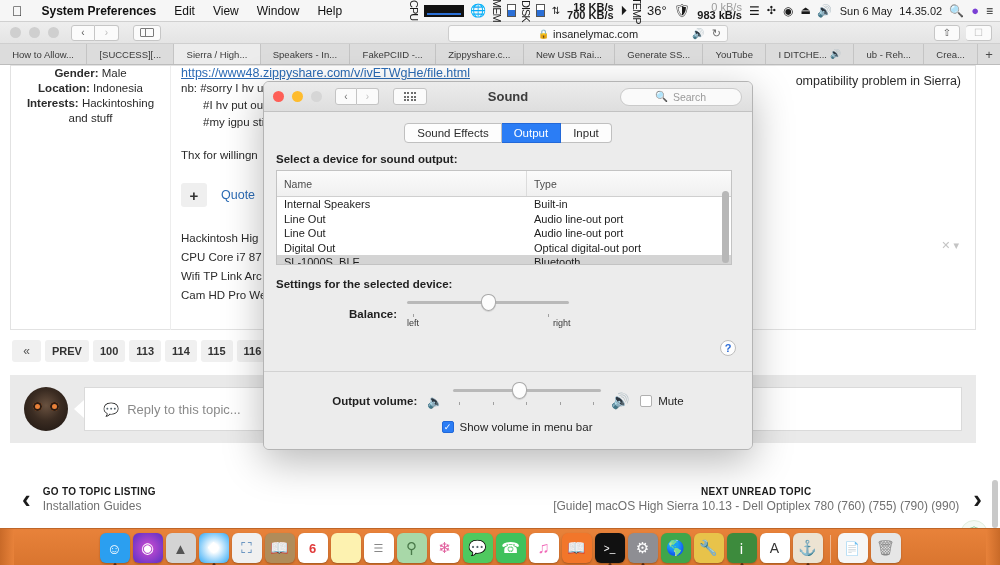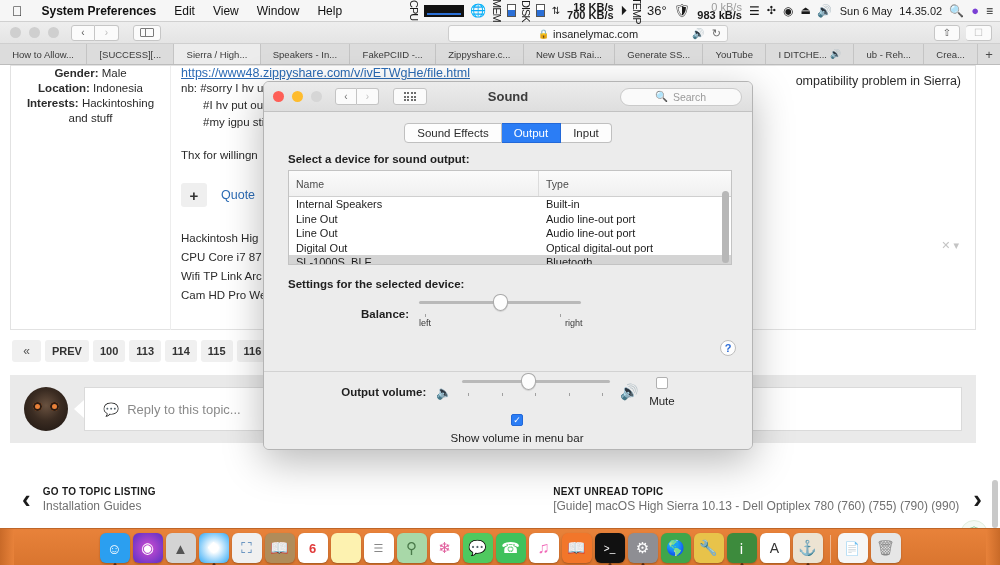--- a/index.html
+++ b/index.html
@@ -148,21 +148,21 @@
 
   #footer-nav {
     position:absolute; left:0; top:390px; width:1000px; height:88px;
     background:#fff; display:flex; align-items:center;
   }
   .fn-left { display:flex; align-items:center; gap:12px; padding-left:22px; }
   .fn-right { display:flex; align-items:center; gap:14px; margin-left:auto; padding-right:18px; }
   .big-chev { font-size:26px; color:#1b1b1b; font-weight:bold; line-height:1; }
   .fn-title { font-size:10px; font-weight:bold; letter-spacing:0.3px; color:#1b1b1b; }
   .fn-sub { font-size:12px; color:#707070; margin-top:2px;}
-  .fn-right .txt { text-align:left; }
+  .fn-right .txt { text-align:center; }
   #shield {
     position:absolute; right:12px; top:455px; width:28px; height:28px; border-radius:50%;
     background:#f4faf4; border:1px solid #e0eede;
     display:flex; align-items:center; justify-content:center; color:#7fc08a; font-size:15px;
   }
   #pagescroll { position:absolute; right:2px; top:415px; width:6px; height:48px; background:#c9c9c9; border-radius:3px; }
 
   
   #sound-window {
     position:absolute; left:263px; top:81px; width:490px; height:369px;
@@ -192,21 +192,21 @@
   }
   #sw-tabs { display:flex; justify-content:center; padding-top:11px; }
   .seg {
     height:20px; display:flex; align-items:center; padding:0 12px;
     background:#fdfdfd; border:1px solid #c0c0c0; font-size:11.5px; color:#2c2c2c;
   }
   .seg:first-child { border-radius:4px 0 0 4px; }
   .seg:last-child { border-radius:0 4px 4px 0; border-left:none; }
   .seg.mid { border-left:none; }
   .seg.active { background:#2b7df5; color:#fff; border-color:#2268d8; }
-  #sw-body { padding: 10px 20px 0 24px; }
+  #sw-body { padding: 10px 20px 0 12px; }
   .sec-label { font-size:11.5px; font-weight:bold; color:#1f1f1f; margin-bottom:5px; }
   #device-table {
     border:1px solid #c3c3c3; background:#fff; height:95px; overflow:hidden; position:relative;
   }
   .dt-head { display:flex; height:26px; background:linear-gradient(#fbfbfb,#f0f0f0); border-bottom:1px solid #cfcfcf; }
   .dt-head div { font-size:10.5px; color:#4c4c4c; padding-left:7px; display:flex; align-items:center; }
   .dt-c1 { width:250px; border-right:1px solid #dcdcdc; }
   .dt-c2 { flex:1; }
   .dt-row { display:flex; height:14.5px; align-items:center; font-size:11px; color:#1c1c1c; }
   .dt-row.sel { background:#d4d4d4; }
@@ -235,21 +235,21 @@
     background:#ececec; border-top:1px solid #d2d2d2;
     display:flex; flex-direction:column; align-items:center; justify-content:center; gap:7px;
   }
   .vol-row { display:flex; align-items:center; gap:10px; }
   .vol-label { font-size:11.5px; color:#1f1f1f; font-weight:bold; }
   .spk-sm { font-size:13px; color:#1f1f1f; }
   .spk-lg { font-size:15px; color:#1f1f1f; }
   .vol-slider { position:relative; width:148px; }
   .chk { width:12px;height:12px;border:1px solid #b0b0b0;border-radius:2px;background:#fff;display:inline-flex;align-items:center;justify-content:center;}
   .chk.on { background:#2b7df5; border-color:#2268d8; color:#fff; font-size:9px; }
-  .chk-row { display:flex; align-items:center; gap:6px; font-size:11.5px; color:#1f1f1f;flex-direction:column; }
+  .chk-row { display:flex; align-items:center; gap:6px; font-size:11.5px; color:#1f1f1f; }
 
   
   #dock {
     position:absolute; left:0; bottom:0; width:1000px; height:37px;
     background: linear-gradient(#e8823a,#d9752f);
     display:flex; align-items:flex-end; justify-content:center; gap:3px; padding-bottom:2px; z-index:70;
     border-top:1px solid rgba(0,0,0,0.12);
   }
   .dock-icon { width:30px; height:30px; border-radius:6px; position:relative; flex:none;
     display:flex; align-items:center; justify-content:center; font-size:15px; color:#fff;

